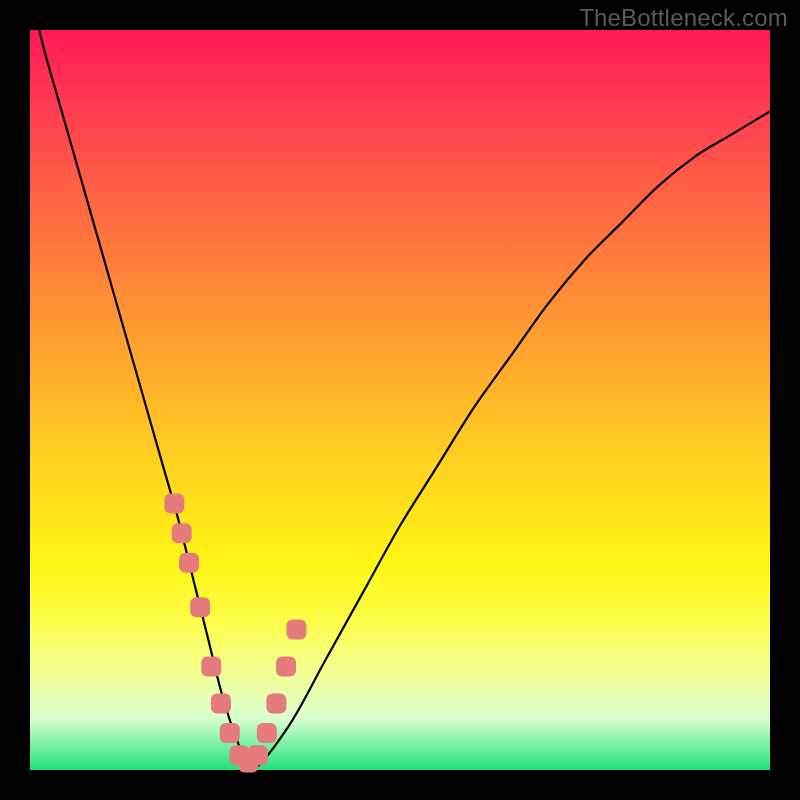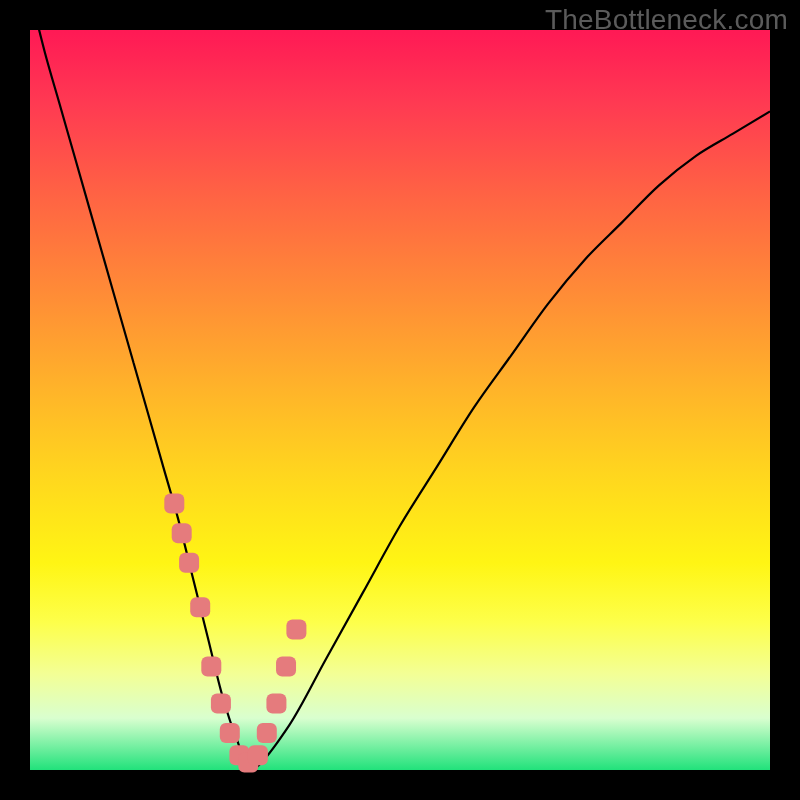--- a/index.html
+++ b/index.html
@@ -38,21 +38,21 @@
       #f3ff95 87%,
       #d9ffcf 93%,
       #21e27b 100%
     );
   }
   .watermark {
     position: absolute;
     top: 4px;
     right: 12px;
     color: #5b5b5b;
-    font-size: 28px;
+    font-size: 24px;
     font-weight: 500;
     letter-spacing: 0.2px;
     user-select: none;
   }
   svg.curve {
     position: absolute;
     left: 0;
     top: 0;
     width: 740px;
     height: 740px;

